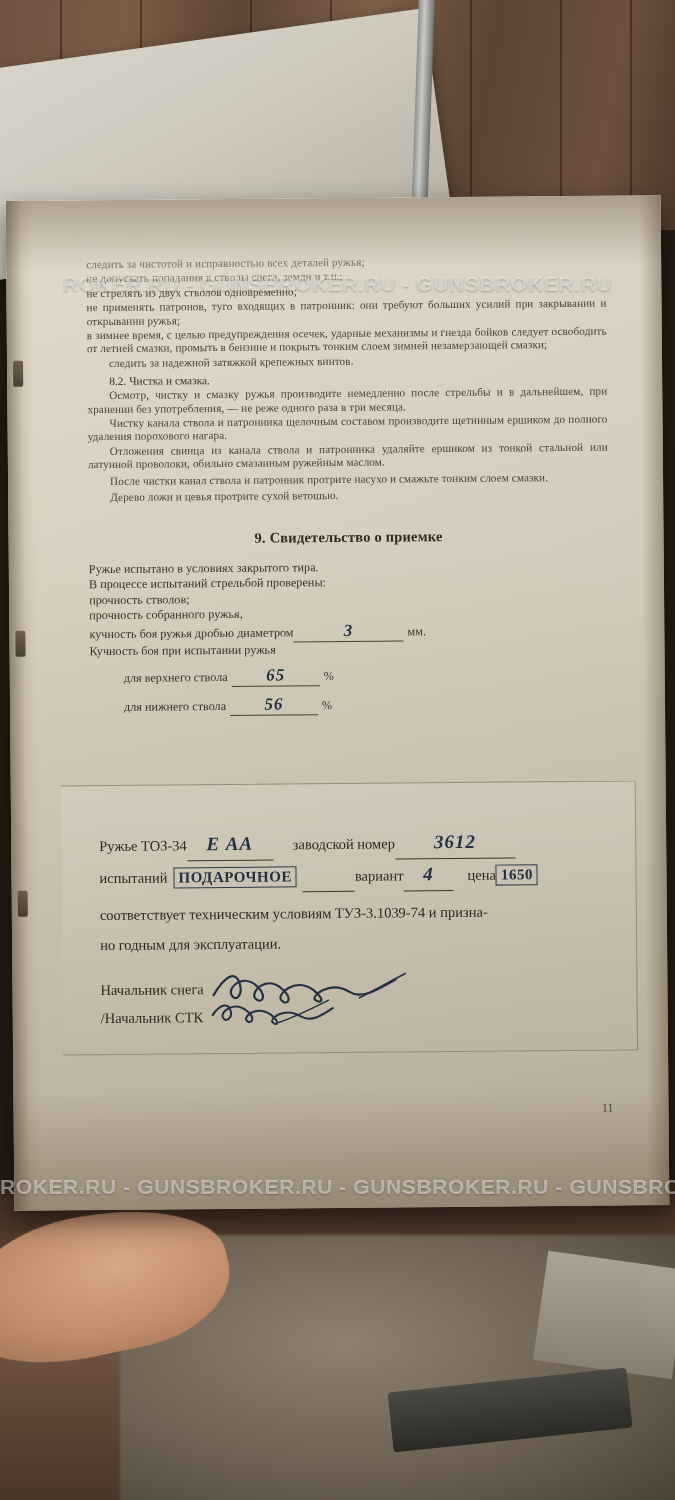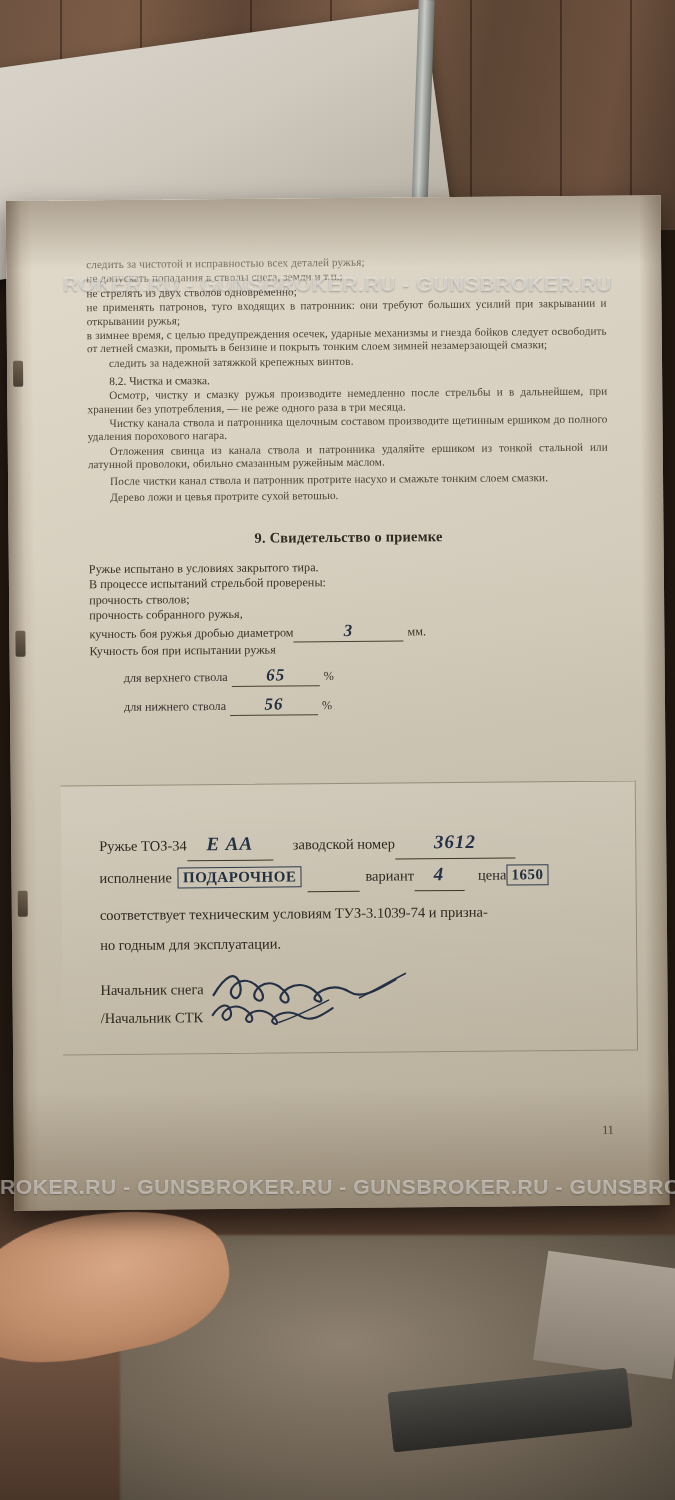--- a/index.html
+++ b/index.html
@@ -240,21 +240,21 @@
   .signature {
     position: relative;
     margin-left: 6px;
     width: 210px; height: 26px;
     color: #243044;
   }
   .signature svg { position: absolute; left: 0; top: -12px; }
 
   .page-number {
     position: absolute;
-    right: 55px; bottom: 68px;
+    right: 55px; bottom: 90px;
     font-size: 12px;
     color: #4a4135;
   }
 
   
   .wm {
     position: absolute;
     left: 0; width: 675px;
     text-align: center;
     font-family: "Liberation Sans", sans-serif;
@@ -366,26 +366,26 @@
         <span class="u" style="width:86px">
           <span class="hw">Е  АА</span>
         </span>
         <span style="margin-left:20px">заводской номер</span>
         <span class="u" style="width:120px">
           <span class="hw">3612</span>
         </span>
       </div>
 
       <div class="l">
-        <span>исполнение</span>
+        <span>испытаний</span>
         <span style="margin:0 6px">
           <span class="boxval">ПОДАРОЧНОЕ</span>
         </span>
         <span class="u" style="width:52px">&nbsp;</span>
-        <span style="margin-left:6px">вариант</span>
+        <span style="">вариант</span>
         <span class="u" style="width:50px">
           <span class="hw">4</span>
         </span>
         <span style="margin-left:14px">цена</span>
         <span style="">
           <span class="boxval">1650</span>
         </span>
       </div>
 
       <div class="l" style="margin-top:6px">соответствует техническим условиям ТУЗ-3.1039-74 и призна-</div>

